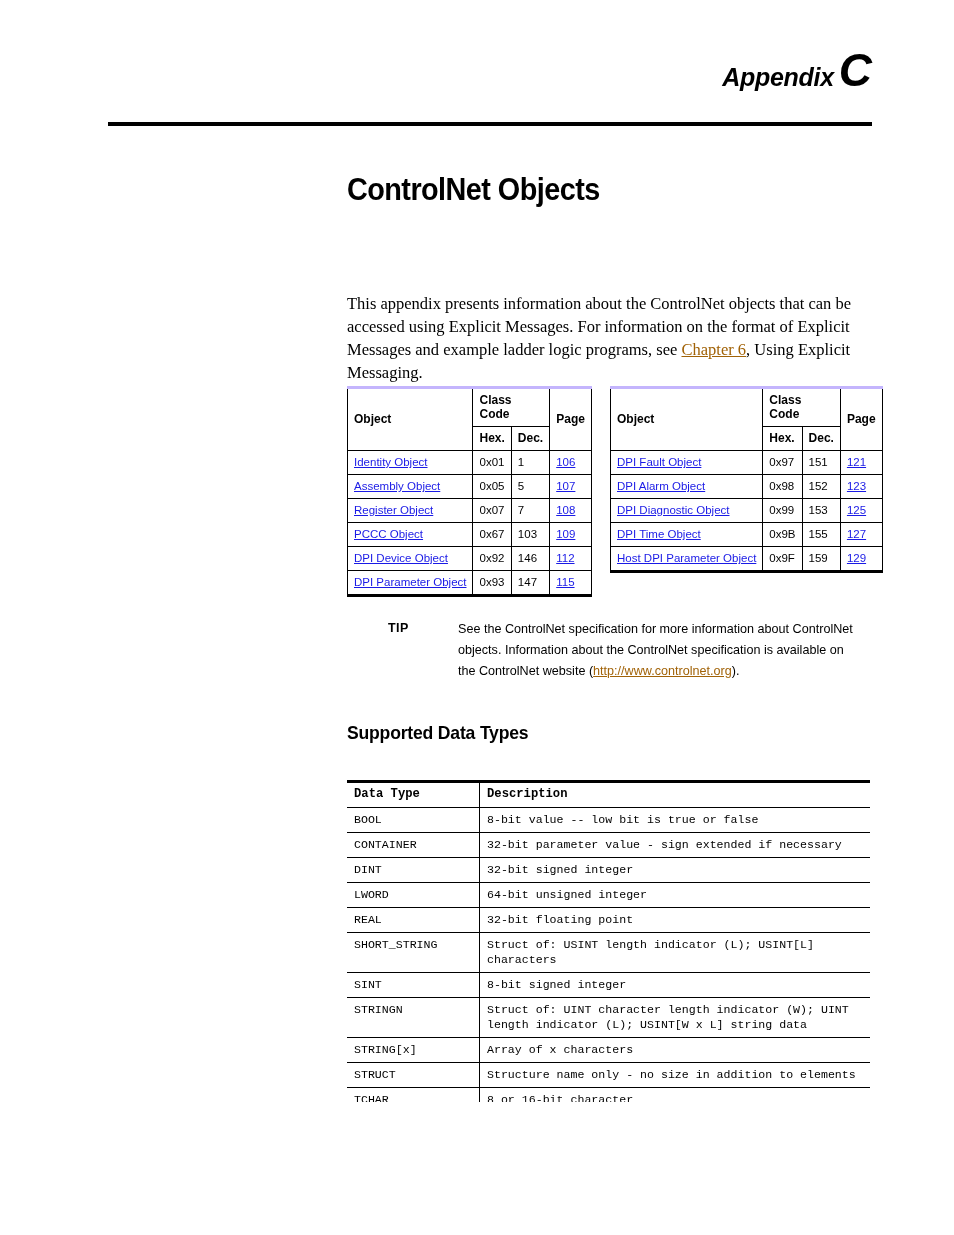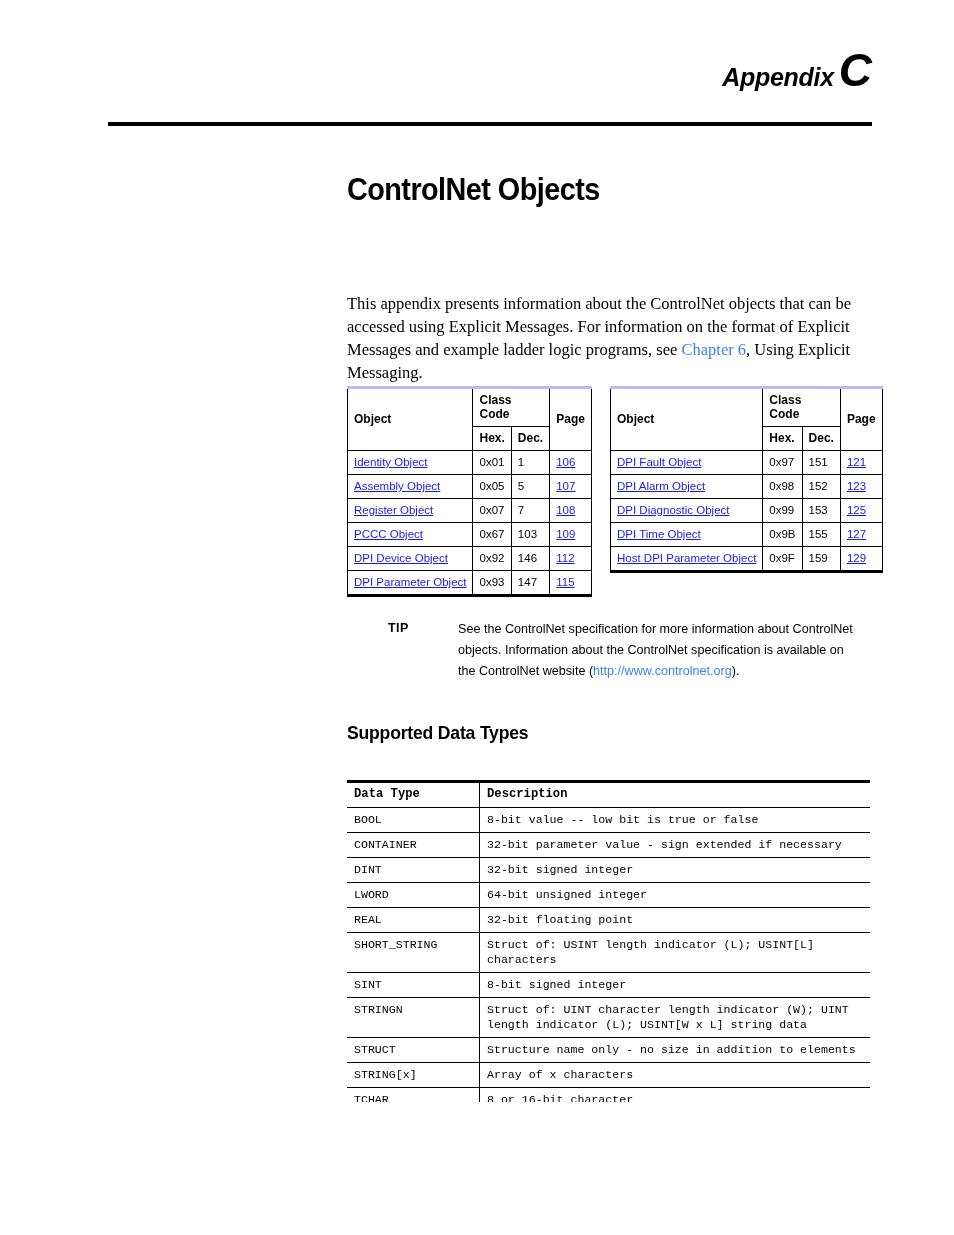--- a/index.html
+++ b/index.html
@@ -74,21 +74,22 @@
     position: absolute;
     left: 347px;
     top: 292px;
     width: 508px;
     font-family: "Liberation Serif", serif;
     font-size: 16.5px;
     line-height: 23px;
     text-align: left;
   }
   a.doclink, .doclink {
-    color: #3b82f6;
+    color: #a16207;
+    text-decoration: underline;
   }
 
   
   .obj-table {
     position: absolute;
     border-collapse: collapse;
     font-family: "Liberation Sans", sans-serif;
     font-size: 11.5px;
   }
   .obj-table.left  { left: 347px; top: 386px; width: 238px; }
@@ -357,26 +358,26 @@
         </tr>
       <tr>
           <td class="col-type">SINT</td>
           <td>8-bit signed integer</td>
         </tr>
       <tr>
           <td class="col-type">STRINGN</td>
           <td>Struct of: UINT character length indicator (W); UINT length indicator (L); USINT[W x L] string data</td>
         </tr>
       <tr>
+          <td class="col-type">STRING[x]</td>
+          <td>Array of x characters</td>
+        </tr>
+      <tr>
           <td class="col-type">STRUCT</td>
           <td>Structure name only - no size in addition to elements</td>
-        </tr>
-      <tr>
-          <td class="col-type">STRING[x]</td>
-          <td>Array of x characters</td>
         </tr>
       <tr>
           <td class="col-type">TCHAR</td>
           <td>8 or 16-bit character</td>
         </tr>
       <tr>
           <td class="col-type">UINT</td>
           <td>16-bit unsigned integer</td>
         </tr>
       <tr>

